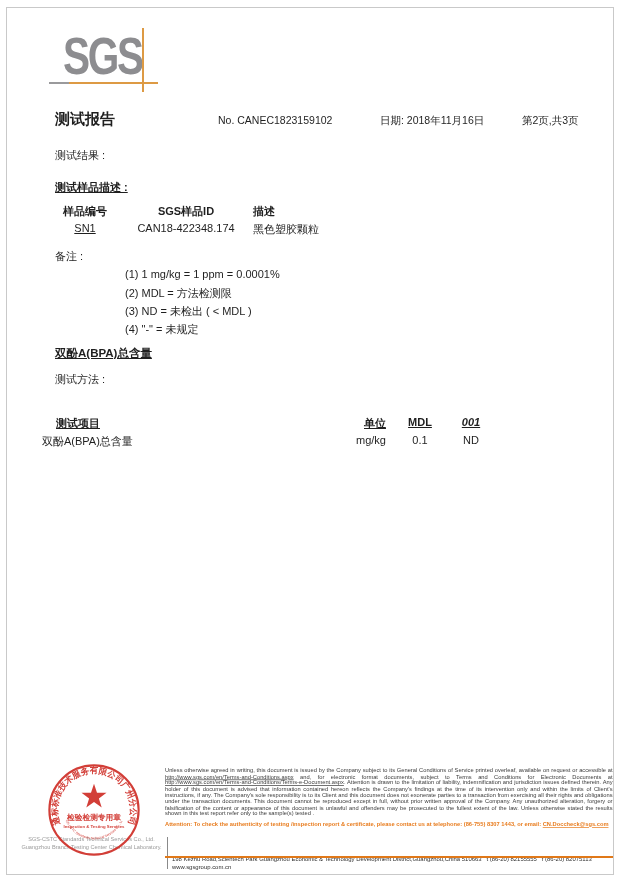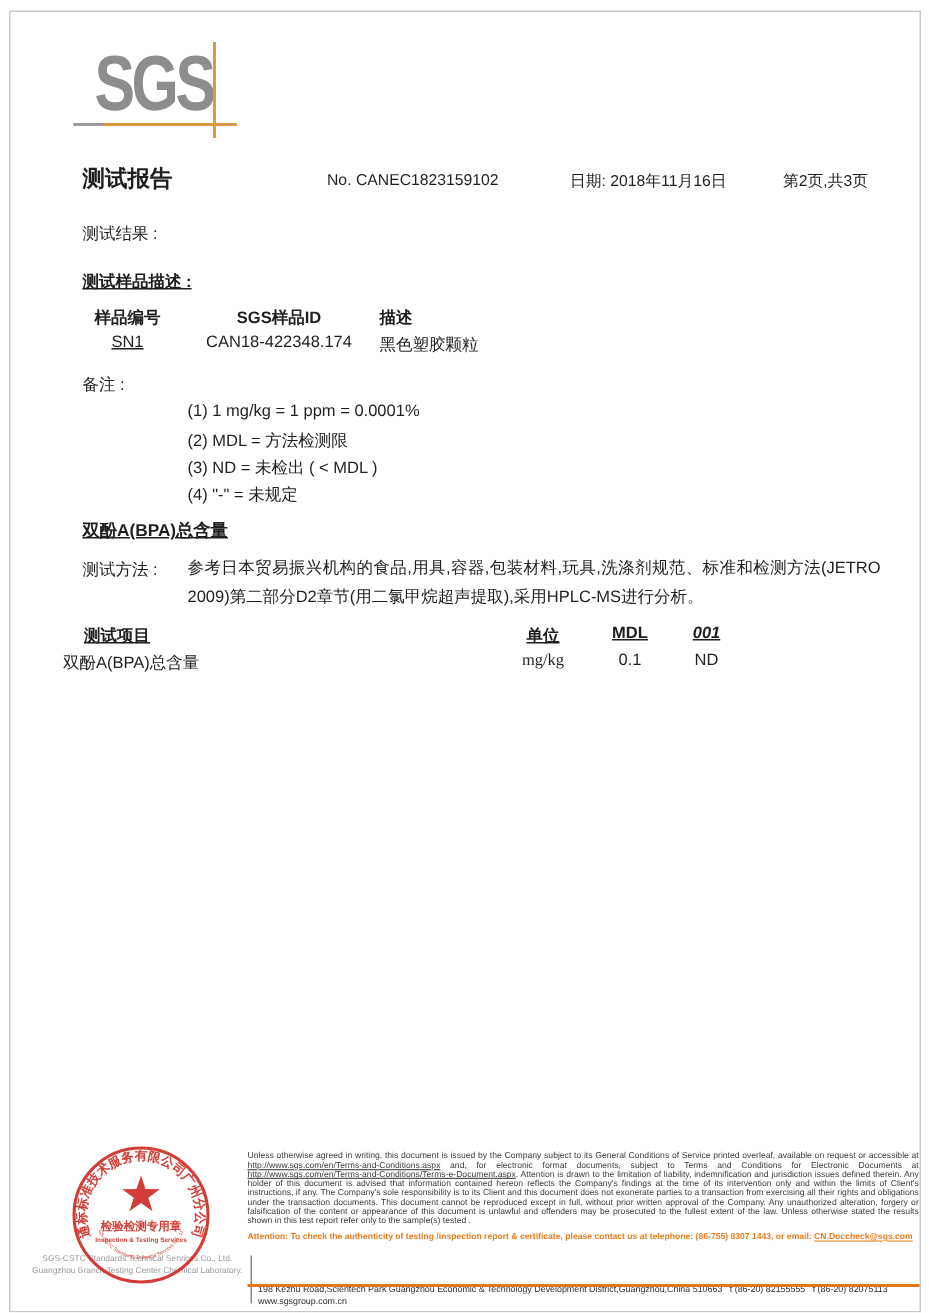--- a/index.html
+++ b/index.html
@@ -36,21 +36,21 @@
 
   
   .bpa-heading{position:absolute;left:55px;top:346px;font-size:11.5px;font-weight:700;text-decoration:underline;}
   .method-label{position:absolute;left:55px;top:372px;font-size:11px;}
   .method-text{position:absolute;left:125px;top:370px;width:462px;font-size:11px;line-height:19px;text-align:justify;}
 
   
   .rcell{position:absolute;font-size:11px;}
   .rc-item-h{left:56px;}
   .rc-item{left:42px;}
-  .rc-unit{left:338px;width:48px;text-align:center;font-family:Liberation Serif, serif;}
+  .rc-unit{left:338px;width:48px;text-align:right;}
   .rc-mdl{left:398px;width:44px;text-align:center;}
   .rc-001{left:449px;width:44px;text-align:center;}
 
   
   .legal{position:absolute;left:165px;top:768px;width:625px;transform:scale(0.716);transform-origin:left top;
          font-size:8px;line-height:8.6px;color:#3c3c3c;text-align:justify;}
   .legal a,.legal .lnk{color:#3c3c3c;text-decoration:underline;}
   .attention{position:absolute;left:165px;top:822px;width:625px;transform:scale(0.716);transform-origin:left top;
          font-size:8px;line-height:8.6px;color:#e87c1e;font-weight:700;}
   .attention .eml{text-decoration:underline;}
@@ -99,21 +99,20 @@
   </div>
 
   <span class="sec-label" style="left:55px;top:249px;">备注 :</span>
   <span class="note-item" style="top:268px;">(1) 1 mg/kg = 1 ppm = 0.0001%</span>
   <span class="note-item" style="top:286px;">(2) MDL = 方法检测限</span>
   <span class="note-item" style="top:304px;">(3) ND = 未检出 ( &lt; MDL )</span>
   <span class="note-item" style="top:322px;">(4) "-" = 未规定</span>
 
   <span class="bpa-heading">双酚A(BPA)总含量</span>
   <span class="method-label">测试方法 :</span>
-  <div class="method-text">参考日本贸易振兴机构的食品,用具,容器,包装材料,玩具,洗涤剂规范、标准和检测方法(JETRO 2009)第二部分D2章节(用二氯甲烷超声提取),采用HPLC-MS进行分析。</div>
 
   <div>
     <span class="rcell rc-item-h bold u" style="top:416px;">测试项目</span>
     <span class="rcell rc-unit bold u" style="top:416px;">单位</span>
     <span class="rcell rc-mdl bold u" style="top:416px;">MDL</span>
     <span class="rcell rc-001 bold u it" style="top:416px;">001</span>
     <div>
       <span class="rcell rc-item" style="top:434px;">双酚A(BPA)总含量</span>
       <span class="rcell rc-unit" style="top:434px;">mg/kg</span>
       <span class="rcell rc-mdl" style="top:434px;">0.1</span>

